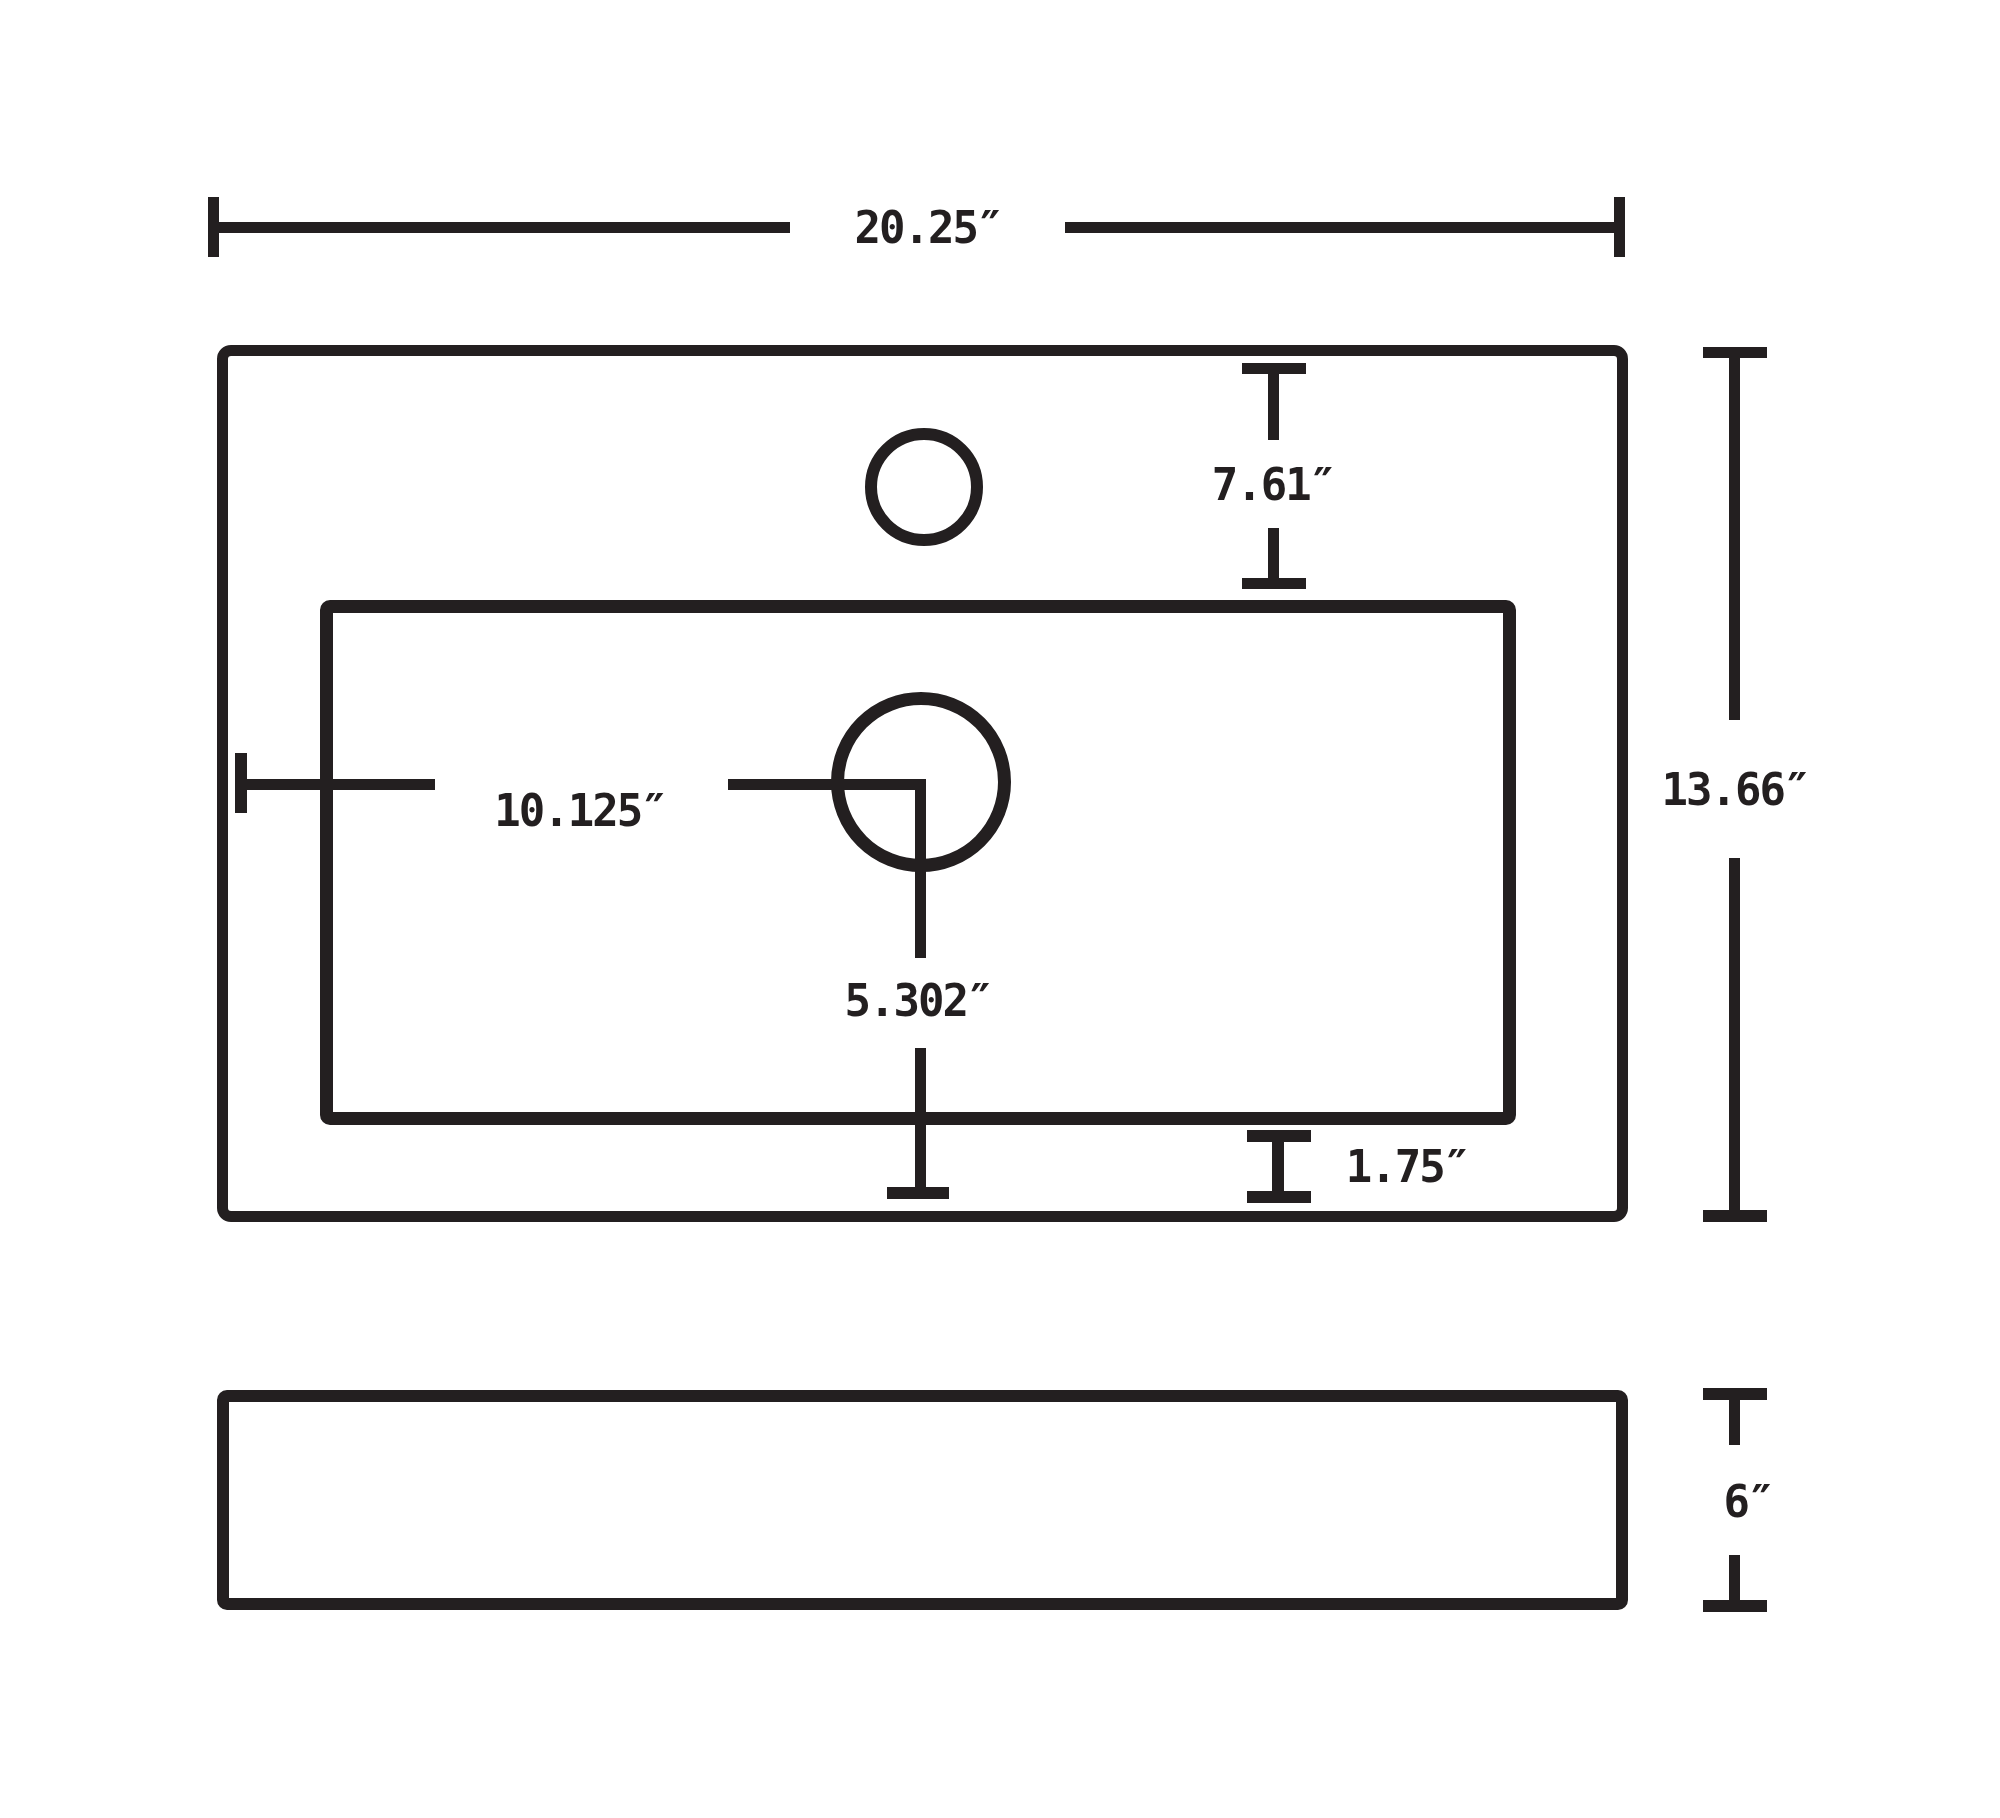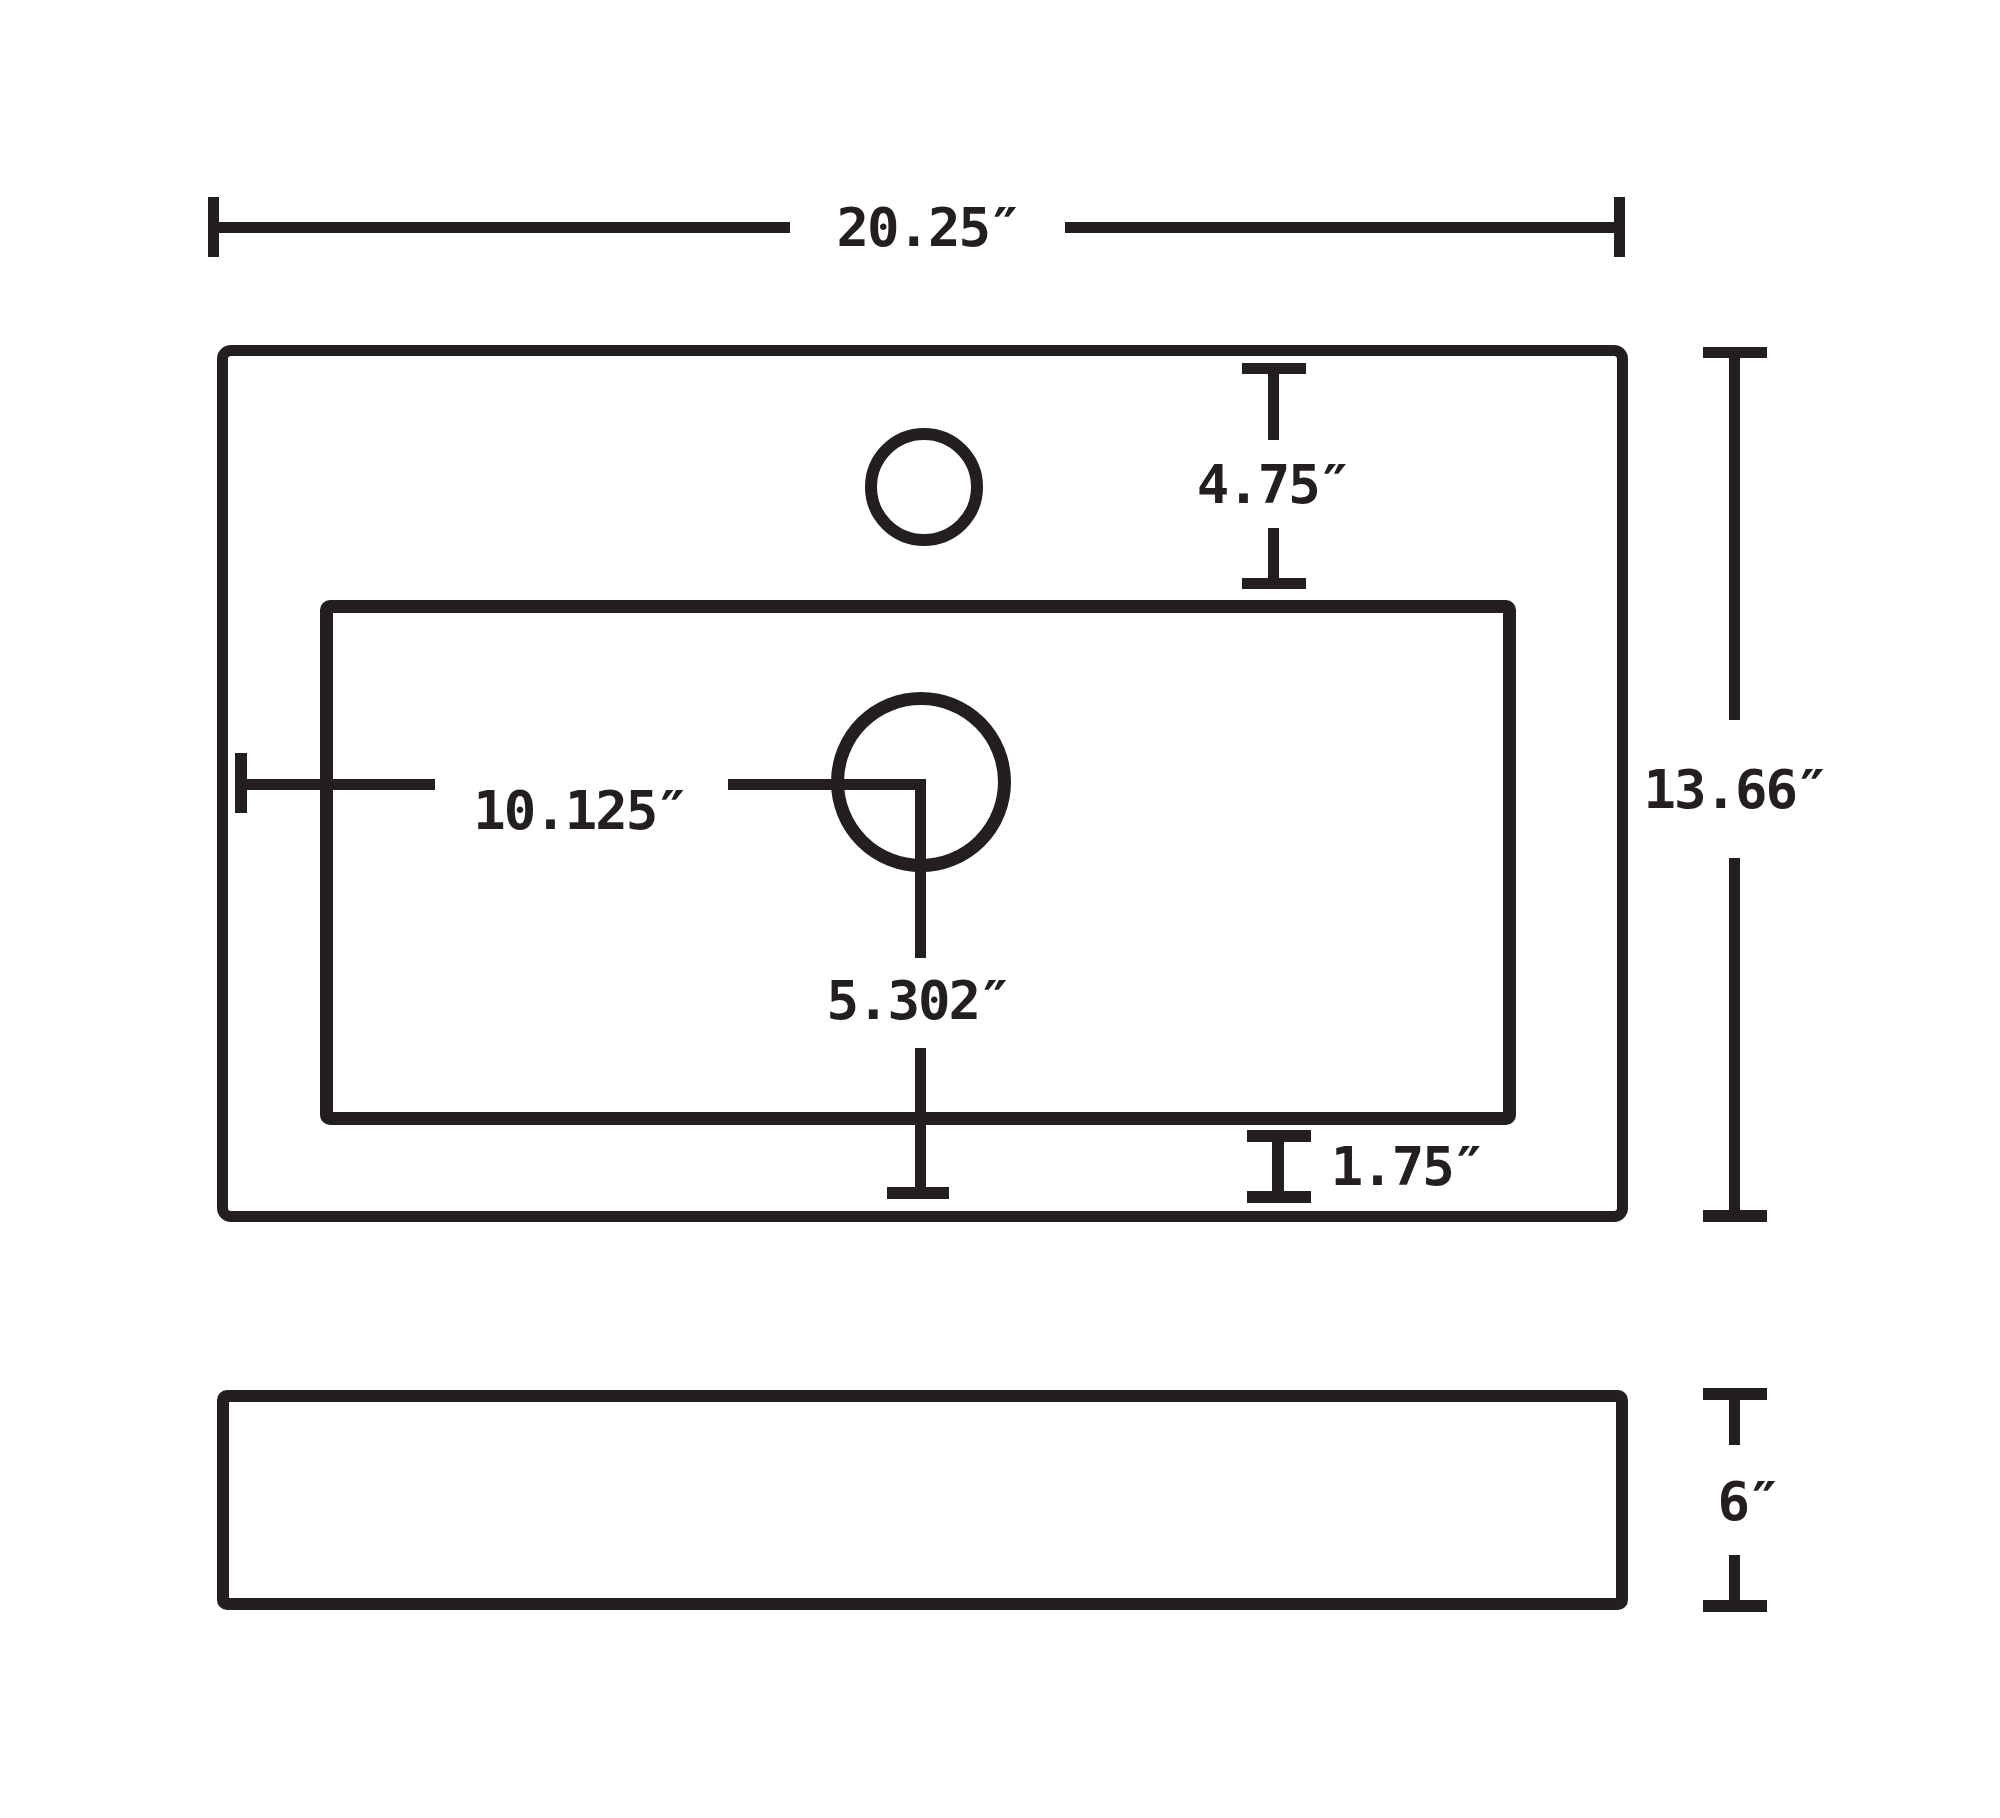--- a/index.html
+++ b/index.html
@@ -26,21 +26,21 @@
     box-sizing:border-box;
   }
   .ln{
     position:absolute;
     background:var(--ink,#231f20);
   }
   .lbl{
     position:absolute;
     transform:translate(-50%,-50%);
     font-weight:700;
-    font-size:54px;
+    font-size:44px;
     letter-spacing:-2px;
     color:var(--ink,#231f20);
     white-space:nowrap;
     line-height:1;
   }
 </style>
 </head>
 <body>
 
 <div id="canvas">
@@ -54,21 +54,21 @@
   <div class="circle" style="left:831px;top:692px;width:180px;height:180px;"></div>
 
   <div class="ln" style="left:208px;top:197px;width:11px;height:60px;"></div>
   <div class="ln" style="left:208px;top:222px;width:582px;height:11px;"></div>
   <span class="lbl" style="left:928px;top:228px;">20.25″</span>
   <div class="ln" style="left:1065px;top:222px;width:560px;height:11px;"></div>
   <div class="ln" style="left:1614px;top:197px;width:11px;height:60px;"></div>
 
   <div class="ln" style="left:1242px;top:363px;width:64px;height:11px;"></div>
   <div class="ln" style="left:1268px;top:363px;width:11px;height:77px;"></div>
-  <span class="lbl" style="left:1273px;top:485px;">4.75″</span>
+  <span class="lbl" style="left:1273px;top:485px;">7.61″</span>
   <div class="ln" style="left:1268px;top:528px;width:11px;height:57px;"></div>
   <div class="ln" style="left:1242px;top:578px;width:64px;height:11px;"></div>
 
   <div class="ln" style="left:1703px;top:347px;width:64px;height:11px;"></div>
   <div class="ln" style="left:1729px;top:347px;width:11px;height:373px;"></div>
   <span class="lbl" style="left:1735px;top:790px;">13.66″</span>
   <div class="ln" style="left:1729px;top:858px;width:11px;height:354px;"></div>
   <div class="ln" style="left:1703px;top:1210px;width:64px;height:12px;"></div>
 
   <div class="ln" style="left:235px;top:753px;width:12px;height:60px;"></div>

